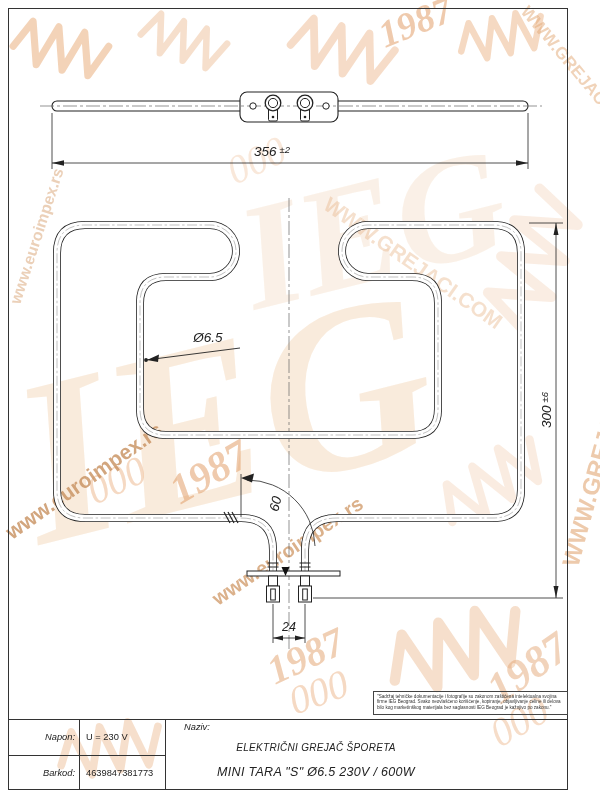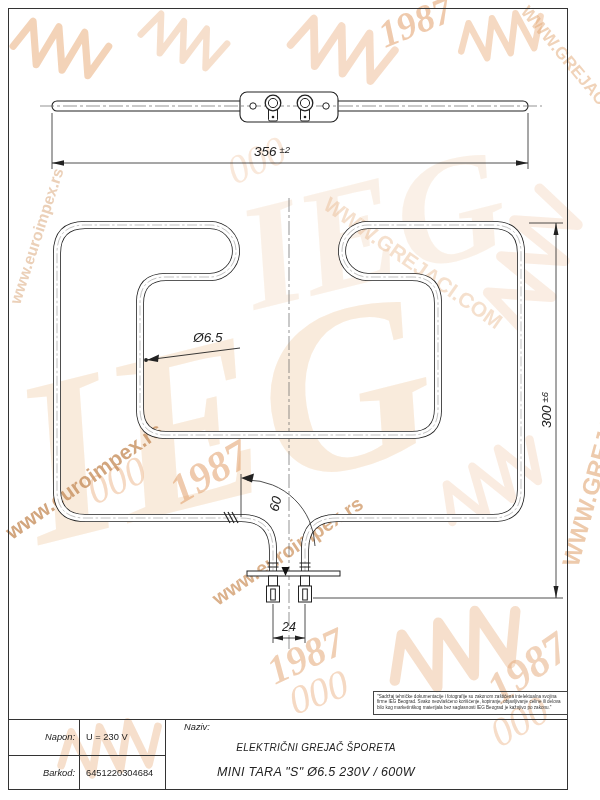--- a/index.html
+++ b/index.html
@@ -188,21 +188,21 @@
 </div>
 
 <div class="tblock">
   <div class="tleft">
     <div class="trow">
       <div class="tlabel">Napon:</div>
       <div class="tvalue">U =  230  V</div>
     </div>
     <div class="trow">
       <div class="tlabel">Barkod:</div>
-      <div class="tvalue">6451220304684</div>
+      <div class="tvalue">4639847381773</div>
     </div>
   </div>
   <div class="tright">
     <div class="naziv">Naziv:</div>
     <div class="ttl1">ELEKTRIČNI GREJAČ ŠPORETA</div>
     <div class="ttl2">MINI TARA "S" Ø6.5 230V / 600W</div>
   </div>
 </div>
 
 </div>

